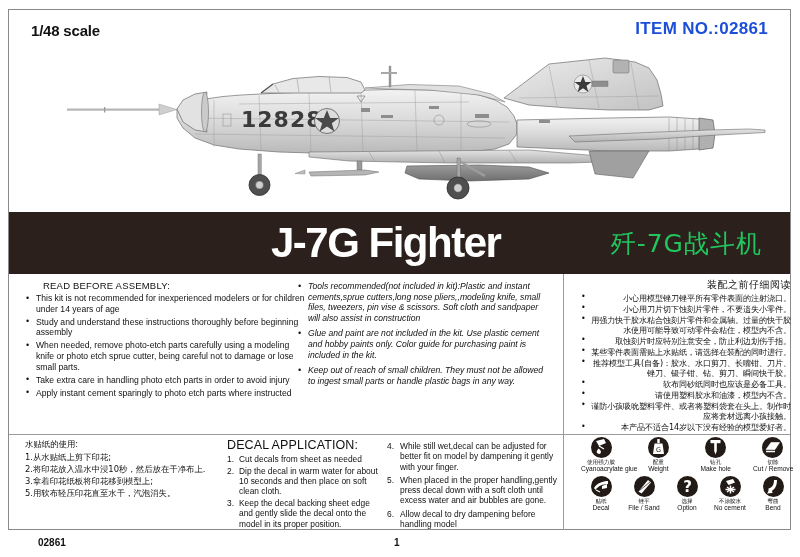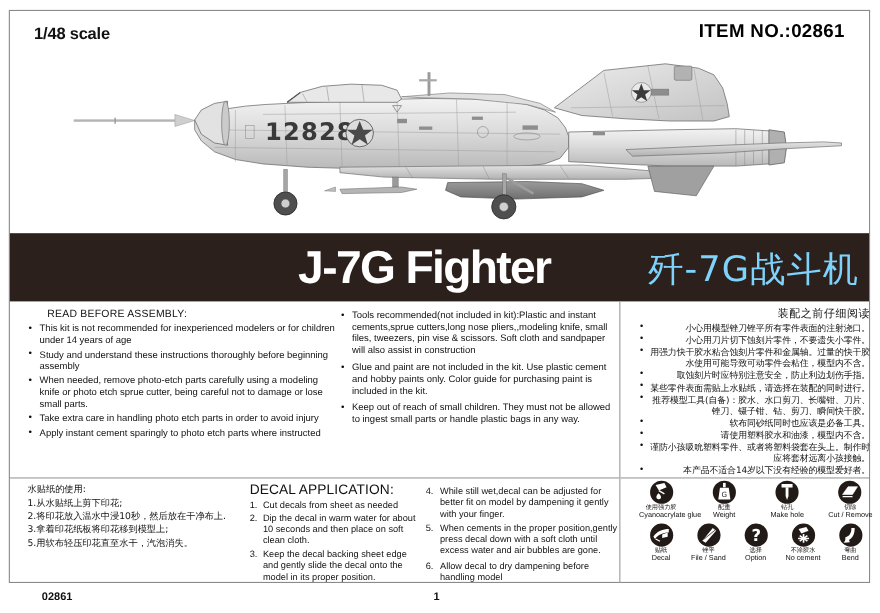--- a/index.html
+++ b/index.html
@@ -19,21 +19,21 @@
 
   
   .header{position:absolute;left:9px;top:10px;width:781px;height:44px;}
   .scale-label{
     position:absolute;left:22px;top:12px;
     font-size:15px;font-weight:bold;letter-spacing:-0.2px;
     font-family:"Liberation Sans",sans-serif;color:#111;
   }
   .item-no{
     position:absolute;right:22px;top:9px;
-    font-size:17px;font-weight:bold;letter-spacing:0.3px;color:#000000;
+    font-size:17px;font-weight:bold;letter-spacing:0.3px;color:#1d4ed8;
     font-family:"Liberation Sans",sans-serif;
   }
 
   
   .art{
     position:absolute;left:9px;top:48px;width:781px;height:164px;
     overflow:hidden;
   }
   .art svg{display:block;}
 
@@ -42,40 +42,40 @@
     position:absolute;left:9px;top:212px;width:781px;height:62px;
     background:#2b201b;overflow:hidden;
   }
   .title-en{
     position:absolute;left:262px;top:8px;
     color:#ffffff;font-size:42px;font-weight:bold;
     font-family:"Liberation Sans",sans-serif;
     letter-spacing:-1.5px;line-height:46px;text-align:center;
   }
   .title-cn{
-    position:absolute;right:9px;top:18px;
-    color:#7dd3fc;font-size:32px;
+    position:absolute;right:28px;top:18px;
+    color:#22c55e;font-size:25px;
     font-family:"DejaVu Sans",sans-serif;
     letter-spacing:1px;line-height:28px;white-space:nowrap;
   }
 
   
   .mid{
     position:absolute;left:9px;top:274px;width:781px;height:160px;
   }
   .vdiv{
     position:absolute;top:0;width:1px;height:160px;background:#9a9a9a;
   }
   .hdiv-full{
     position:absolute;left:9px;top:434px;width:781px;height:1px;background:#9a9a9a;
   }
 
   .col{position:absolute;top:0;box-sizing:border-box;}
   .col-a{left:16px;width:280px;}
-  .col-b{left:300px;width:255px;}
+  .col-b{left:288px;width:255px;font-style:italic;}
   .col-cn{left:572px;width:210px;text-align:right;}
 
   .head-en{
     font-size:9.5px;font-weight:normal;color:#111;
     padding-left:18px;padding-top:6px;letter-spacing:0.2px;
     font-family:"Liberation Sans",sans-serif;
   }
   ul.bullets{list-style:none;margin:0;padding:0;}
   ul.bullets li{
     position:relative;padding-left:11px;margin-bottom:2.5px;
@@ -377,21 +377,21 @@
       <ol>
         <li data-n="1.">Cut decals from sheet as needed</li>
         <li data-n="2.">Dip the decal in warm water for about 10 seconds and then place on soft clean cloth.</li>
         <li data-n="3.">Keep the decal backing sheet edge and gently slide the decal onto the model in its proper position.</li>
       </ol>
     </div>
 
     <div class="dec-en2">
       <ol>
         <li data-n="4.">While still wet,decal can be adjusted for better fit on model by dampening it gently with your finger.</li>
-        <li data-n="5.">When cements in the proper position,gently press decal down with a soft cloth until excess water and air bubbles are gone.</li>
+        <li data-n="5.">When placed in the proper handling,gently press decal down with a soft cloth until excess water and air bubbles are gone.</li>
         <li data-n="6.">Allow decal to dry dampening before handling model</li>
       </ol>
     </div>
 
     <div class="legend">
       <div class="legend-row r1">
 
         <div class="lg">
           <div class="disc">
             <svg width="21" height="21" viewBox="0 0 21 21">

